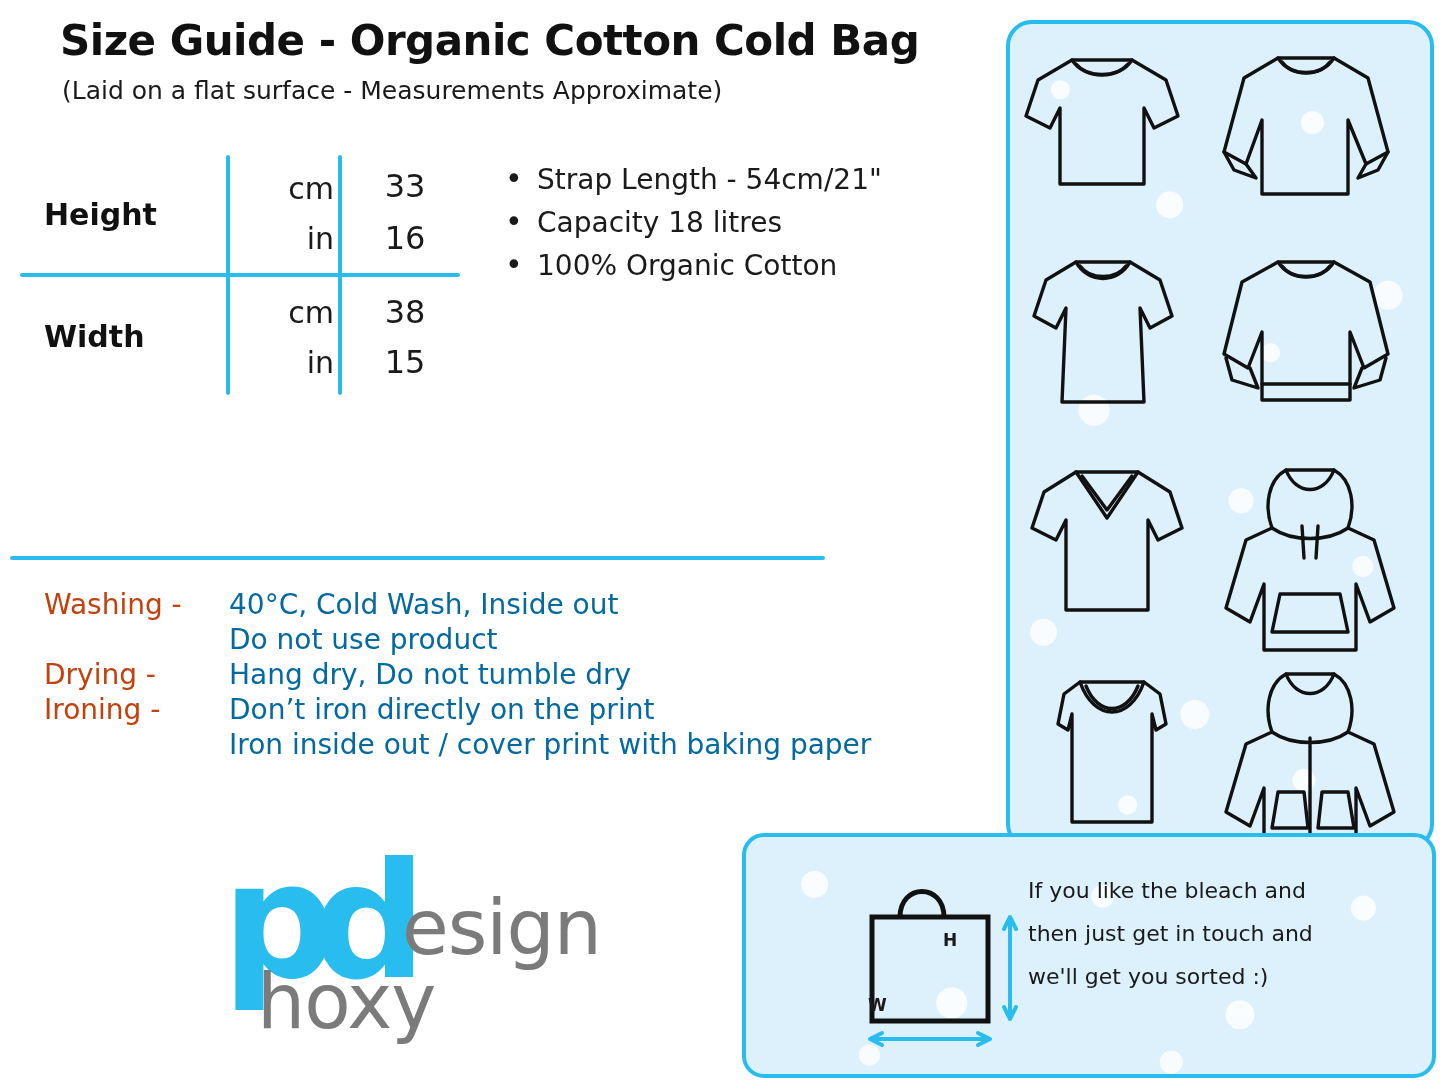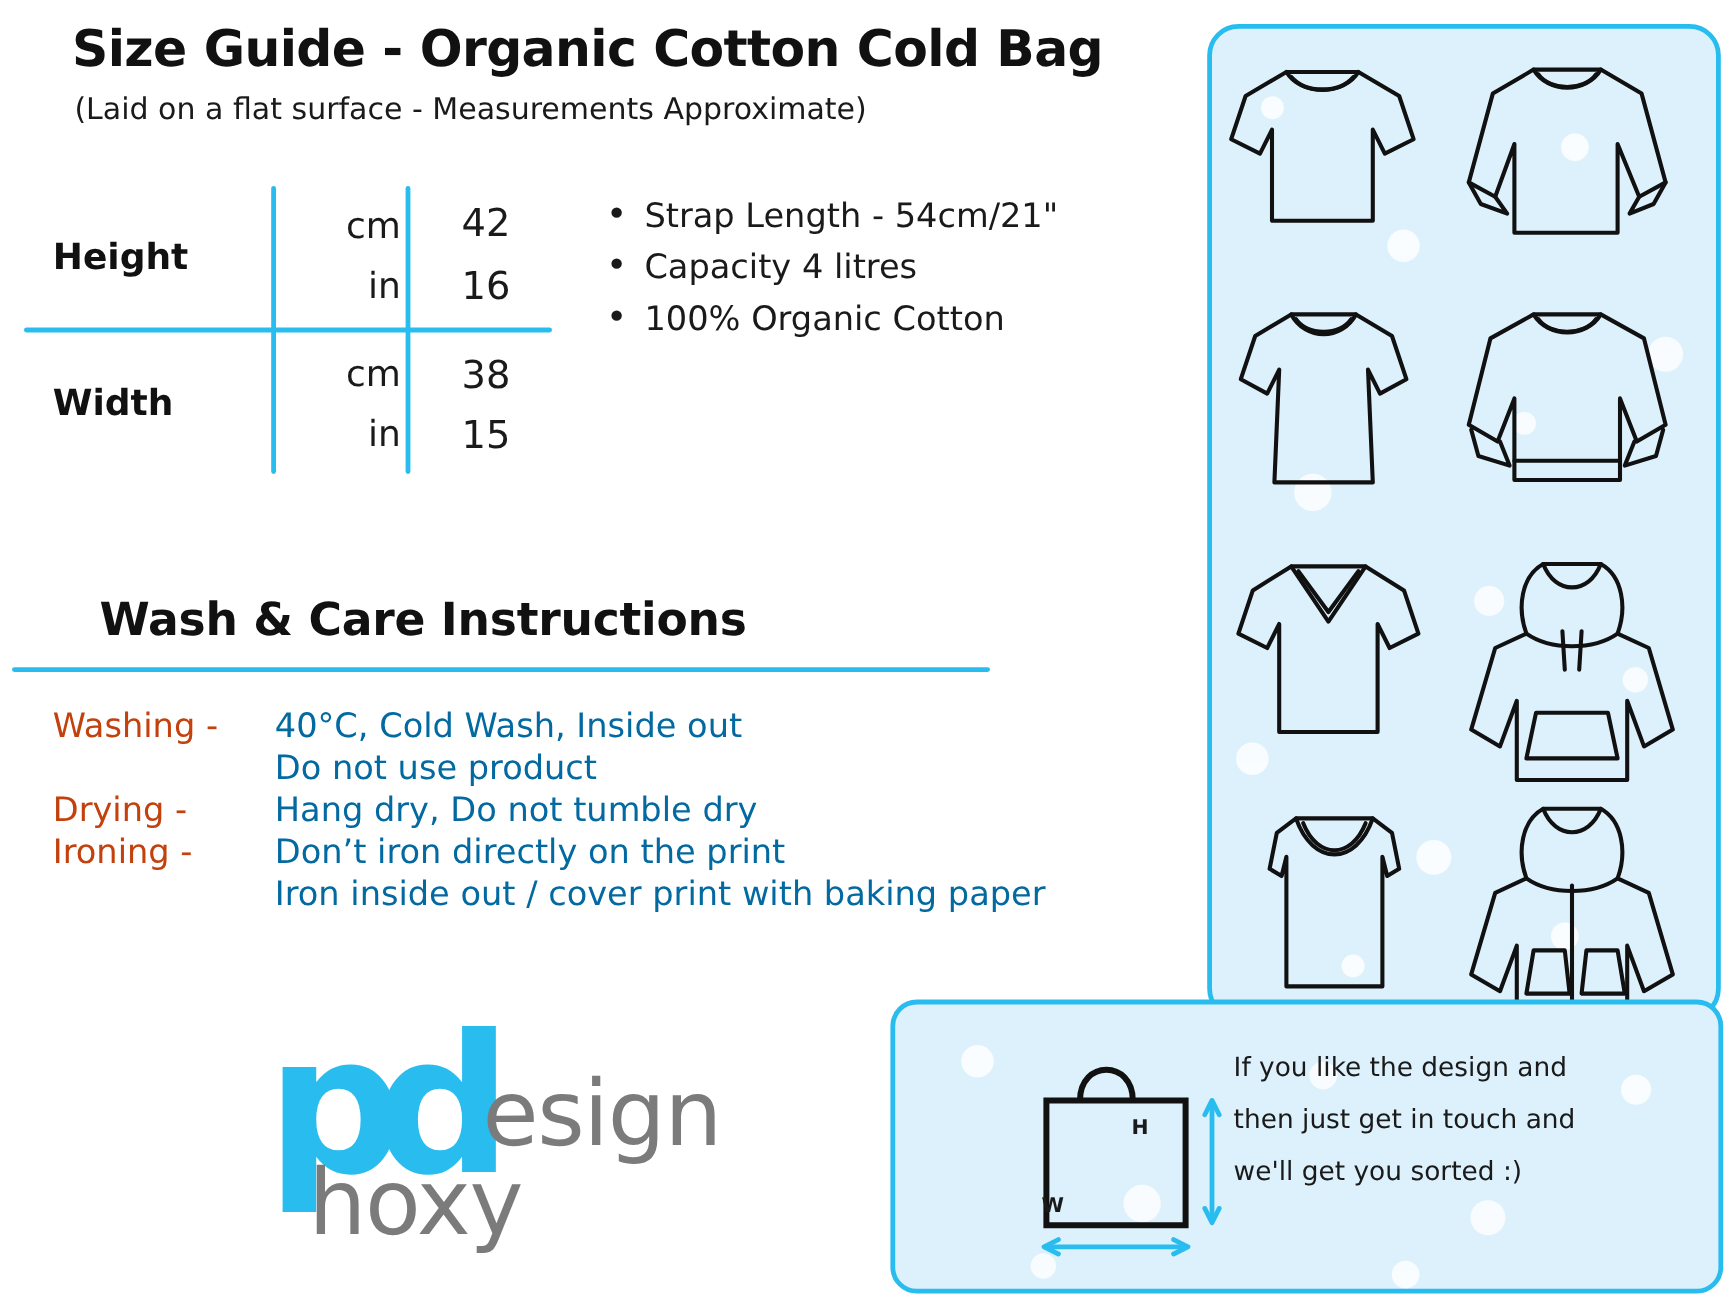--- a/index.html
+++ b/index.html
@@ -310,33 +310,32 @@
     <div class="hline"></div>
 
     <div class="row-label height">Height</div>
     <div class="row-label width">Width</div>
 
     <div class="unit u-h-cm">cm</div>
     <div class="unit u-h-in">in</div>
     <div class="unit u-w-cm">cm</div>
     <div class="unit u-w-in">in</div>
 
-    <div class="val v-h-cm">42</div>
+    <div class="val v-h-cm">33</div>
     <div class="val v-h-in">16</div>
     <div class="val v-w-cm">38</div>
     <div class="val v-w-in">15</div>
   </div>
 
   <ul class="bullets">
     <li>Strap Length - 54cm/21"</li>
-    <li>Capacity 4 litres</li>
+    <li>Capacity 18 litres</li>
     <li>100% Organic Cotton</li>
   </ul>
 
-  <div class="wash-title">Wash &amp; Care Instructions</div>
   <div class="wash-rule"></div>
 
   <div class="care-list">
     <div class="care-row">
       <div class="care-label">Washing -</div>
       <div class="care-value">40°C, Cold Wash, Inside out</div>
     </div>
     <div class="care-row cont">
       <div class="care-label"></div>
       <div class="care-value">Do not use product</div>
@@ -442,17 +441,17 @@
     <path d="M166 144 L172 156 L178 144" fill="none" stroke="#29bdef" stroke-width="4" stroke-linecap="round" stroke-linejoin="round"></path>
 
     <path d="M34 176 L150 176" stroke="#29bdef" stroke-width="4"></path>
     <path d="M44 170 L32 176 L44 182" fill="none" stroke="#29bdef" stroke-width="4" stroke-linecap="round" stroke-linejoin="round"></path>
     <path d="M140 170 L152 176 L140 182" fill="none" stroke="#29bdef" stroke-width="4" stroke-linecap="round" stroke-linejoin="round"></path>
   </svg>
   <div class="dim-letter dim-h">H</div>
   <div class="dim-letter dim-w">W</div>
 
   <div class="bb-text">
-    <span>If you like the design and</span>
+    <span>If you like the bleach and</span>
     <span>then just get in touch and</span>
     <span>we'll get you sorted :)</span>
   </div>
 </div>
 
 </body></html>

